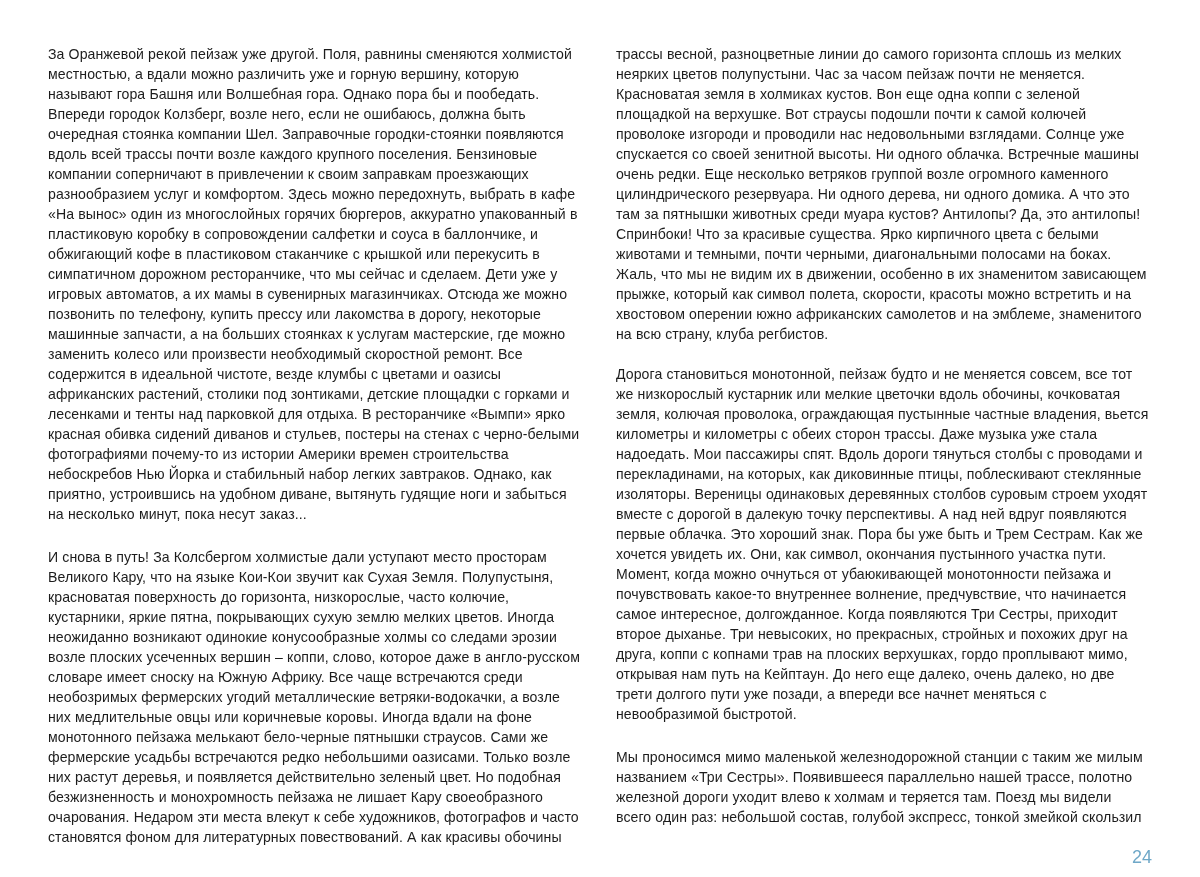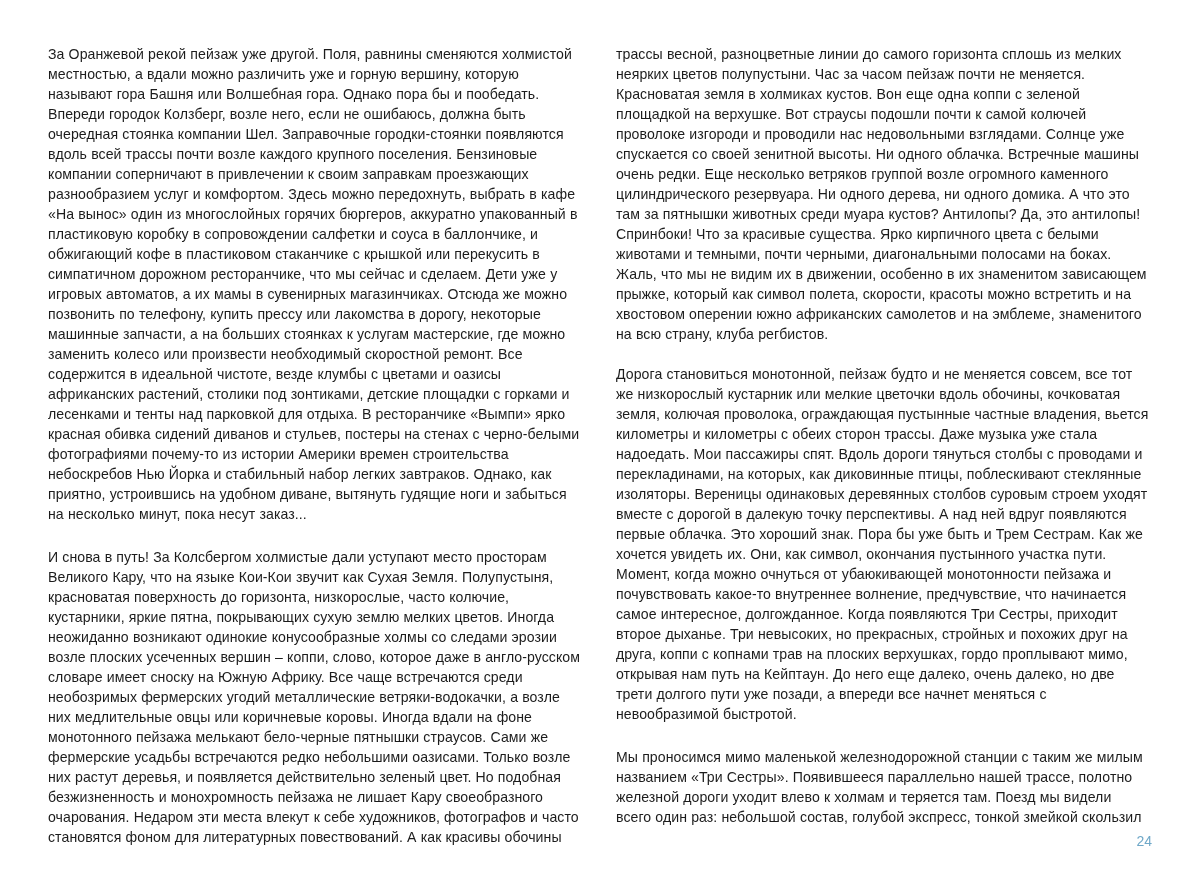--- a/index.html
+++ b/index.html
@@ -49,22 +49,22 @@
     hyphens: none;
     -webkit-font-smoothing: antialiased;
   }
   .para:last-child {
     margin-bottom: 0;
     margin-top: 23px;
   }
   .page-number {
     position: absolute;
     right: 48px;
-    bottom: 26px;
-    font-size: 14px;
+    bottom: 10px;
+    font-size: 18px;
     line-height: 20px;
     color: #6fa8c8;
     font-family: "Liberation Sans", "DejaVu Sans", sans-serif;
     user-select: none;
   }
 </style>
 </head>
 <body>
 
 <div class="page">

